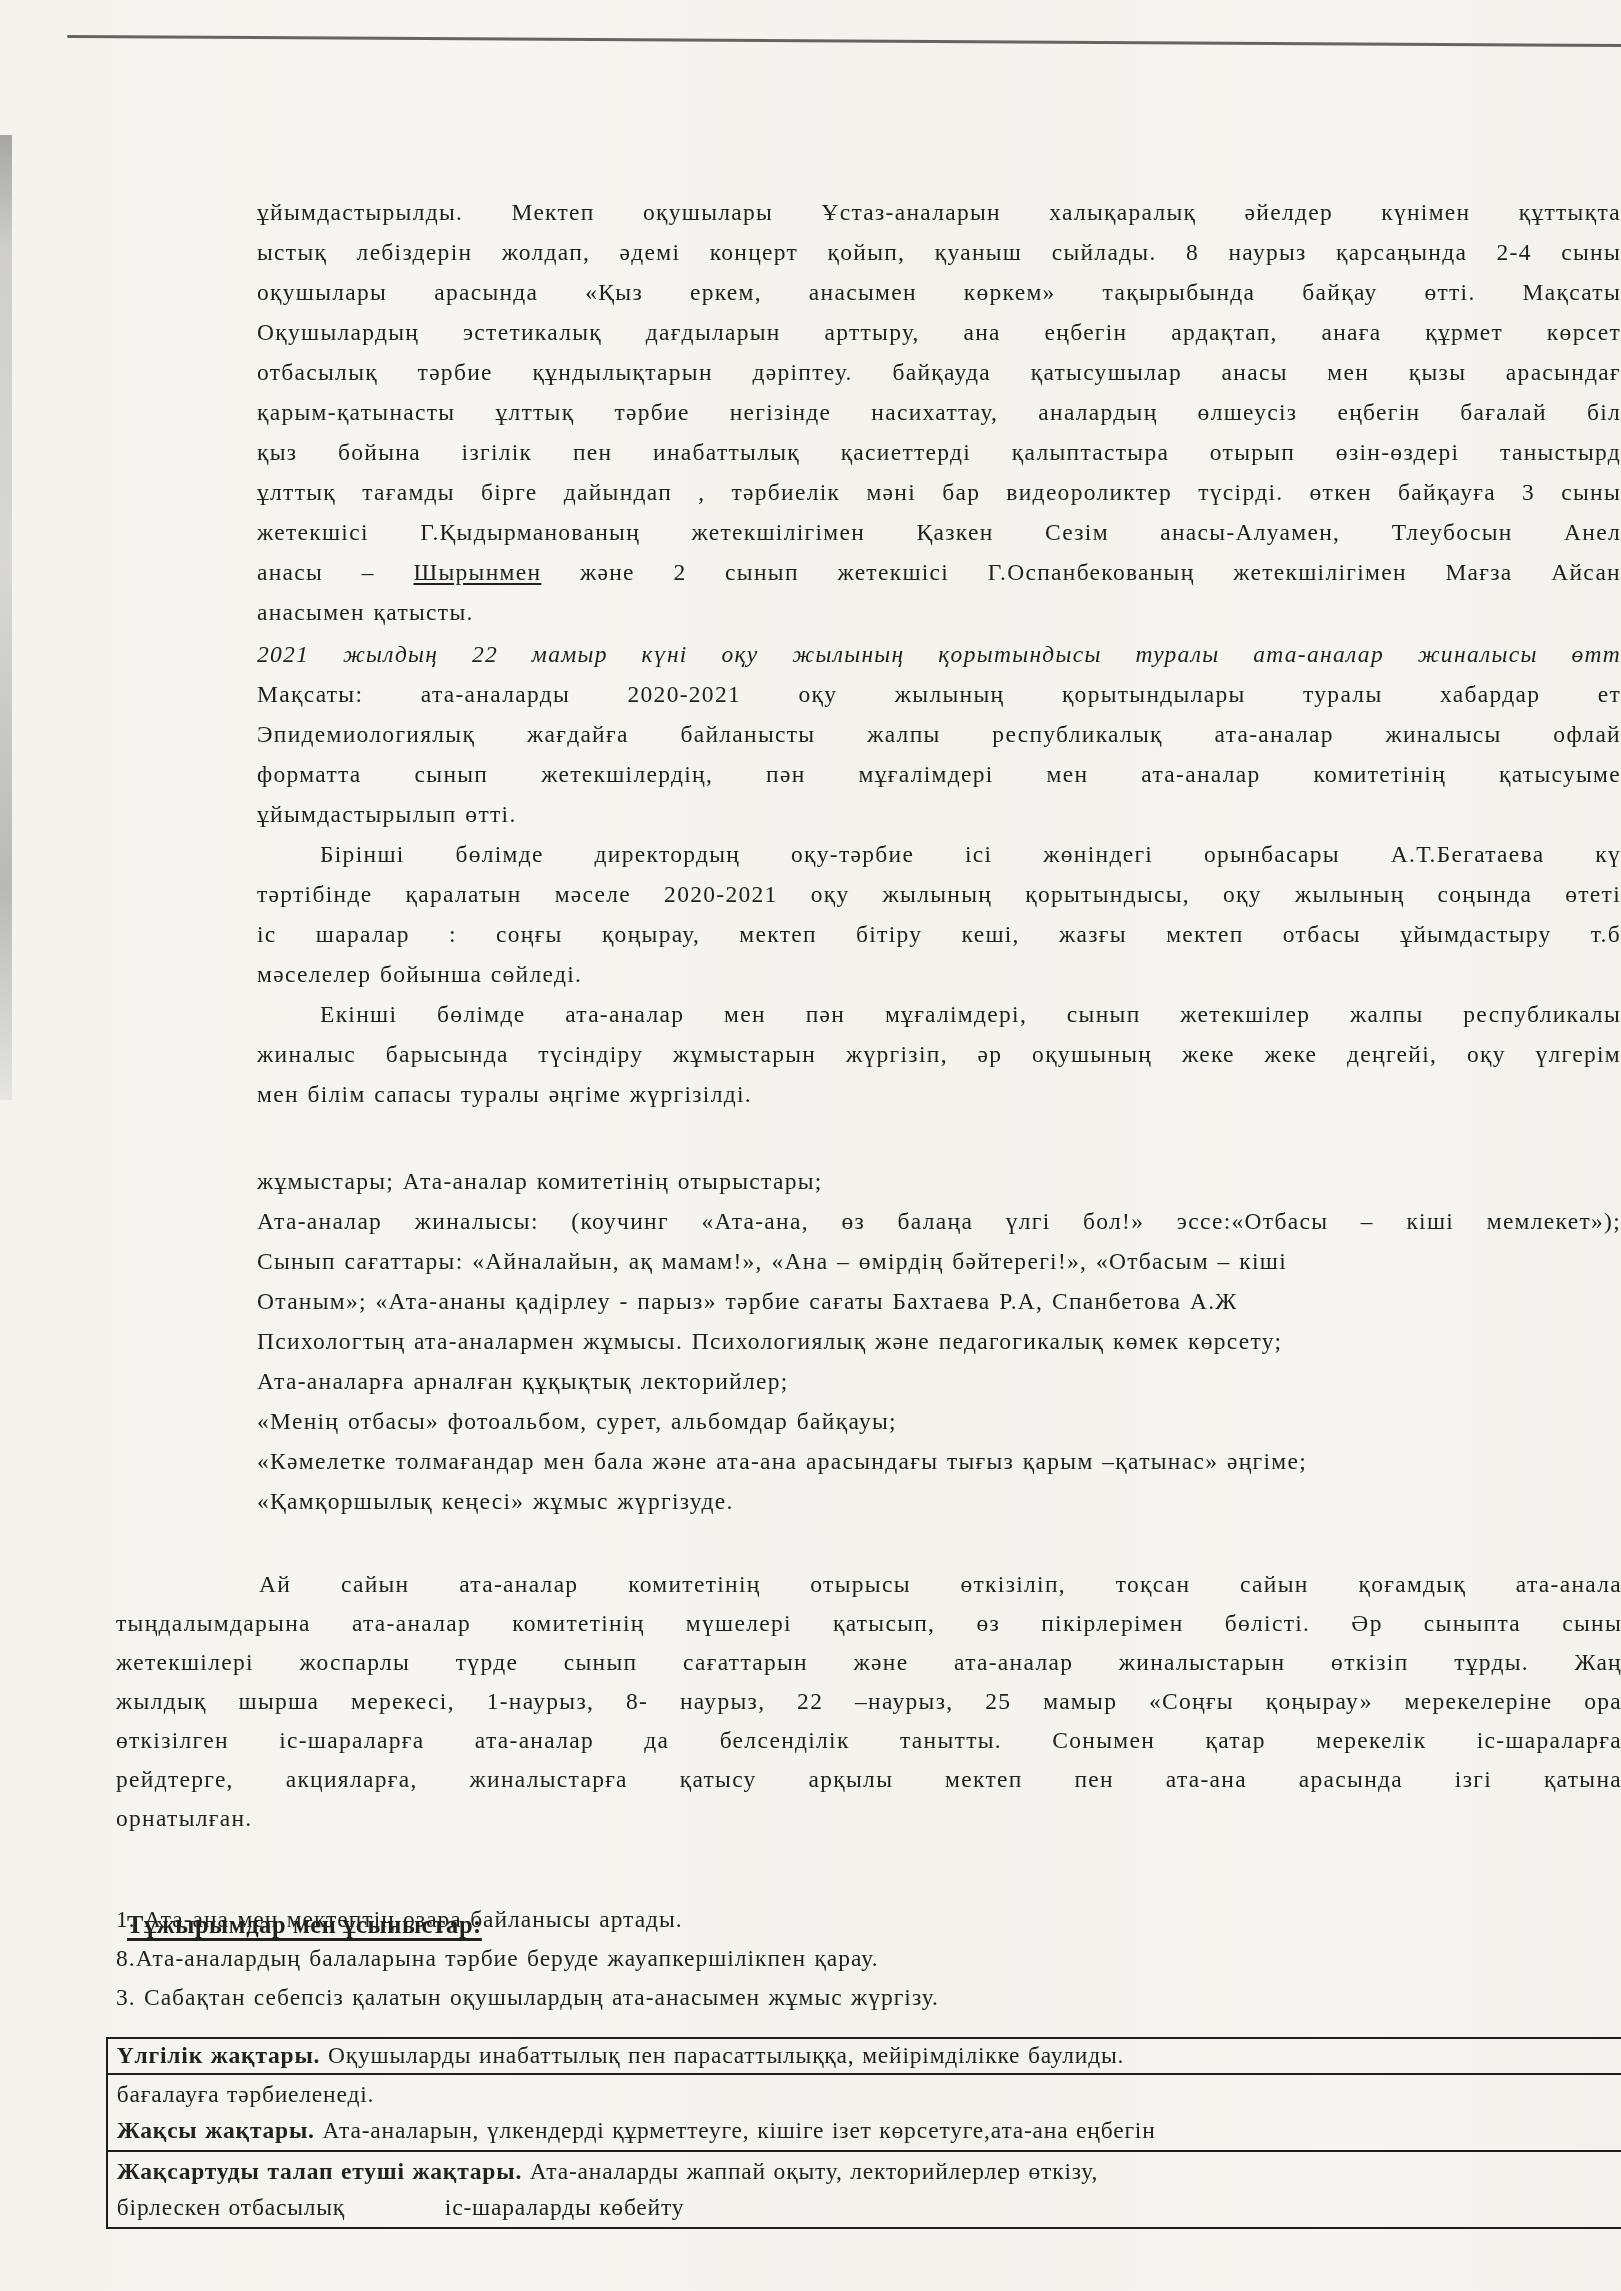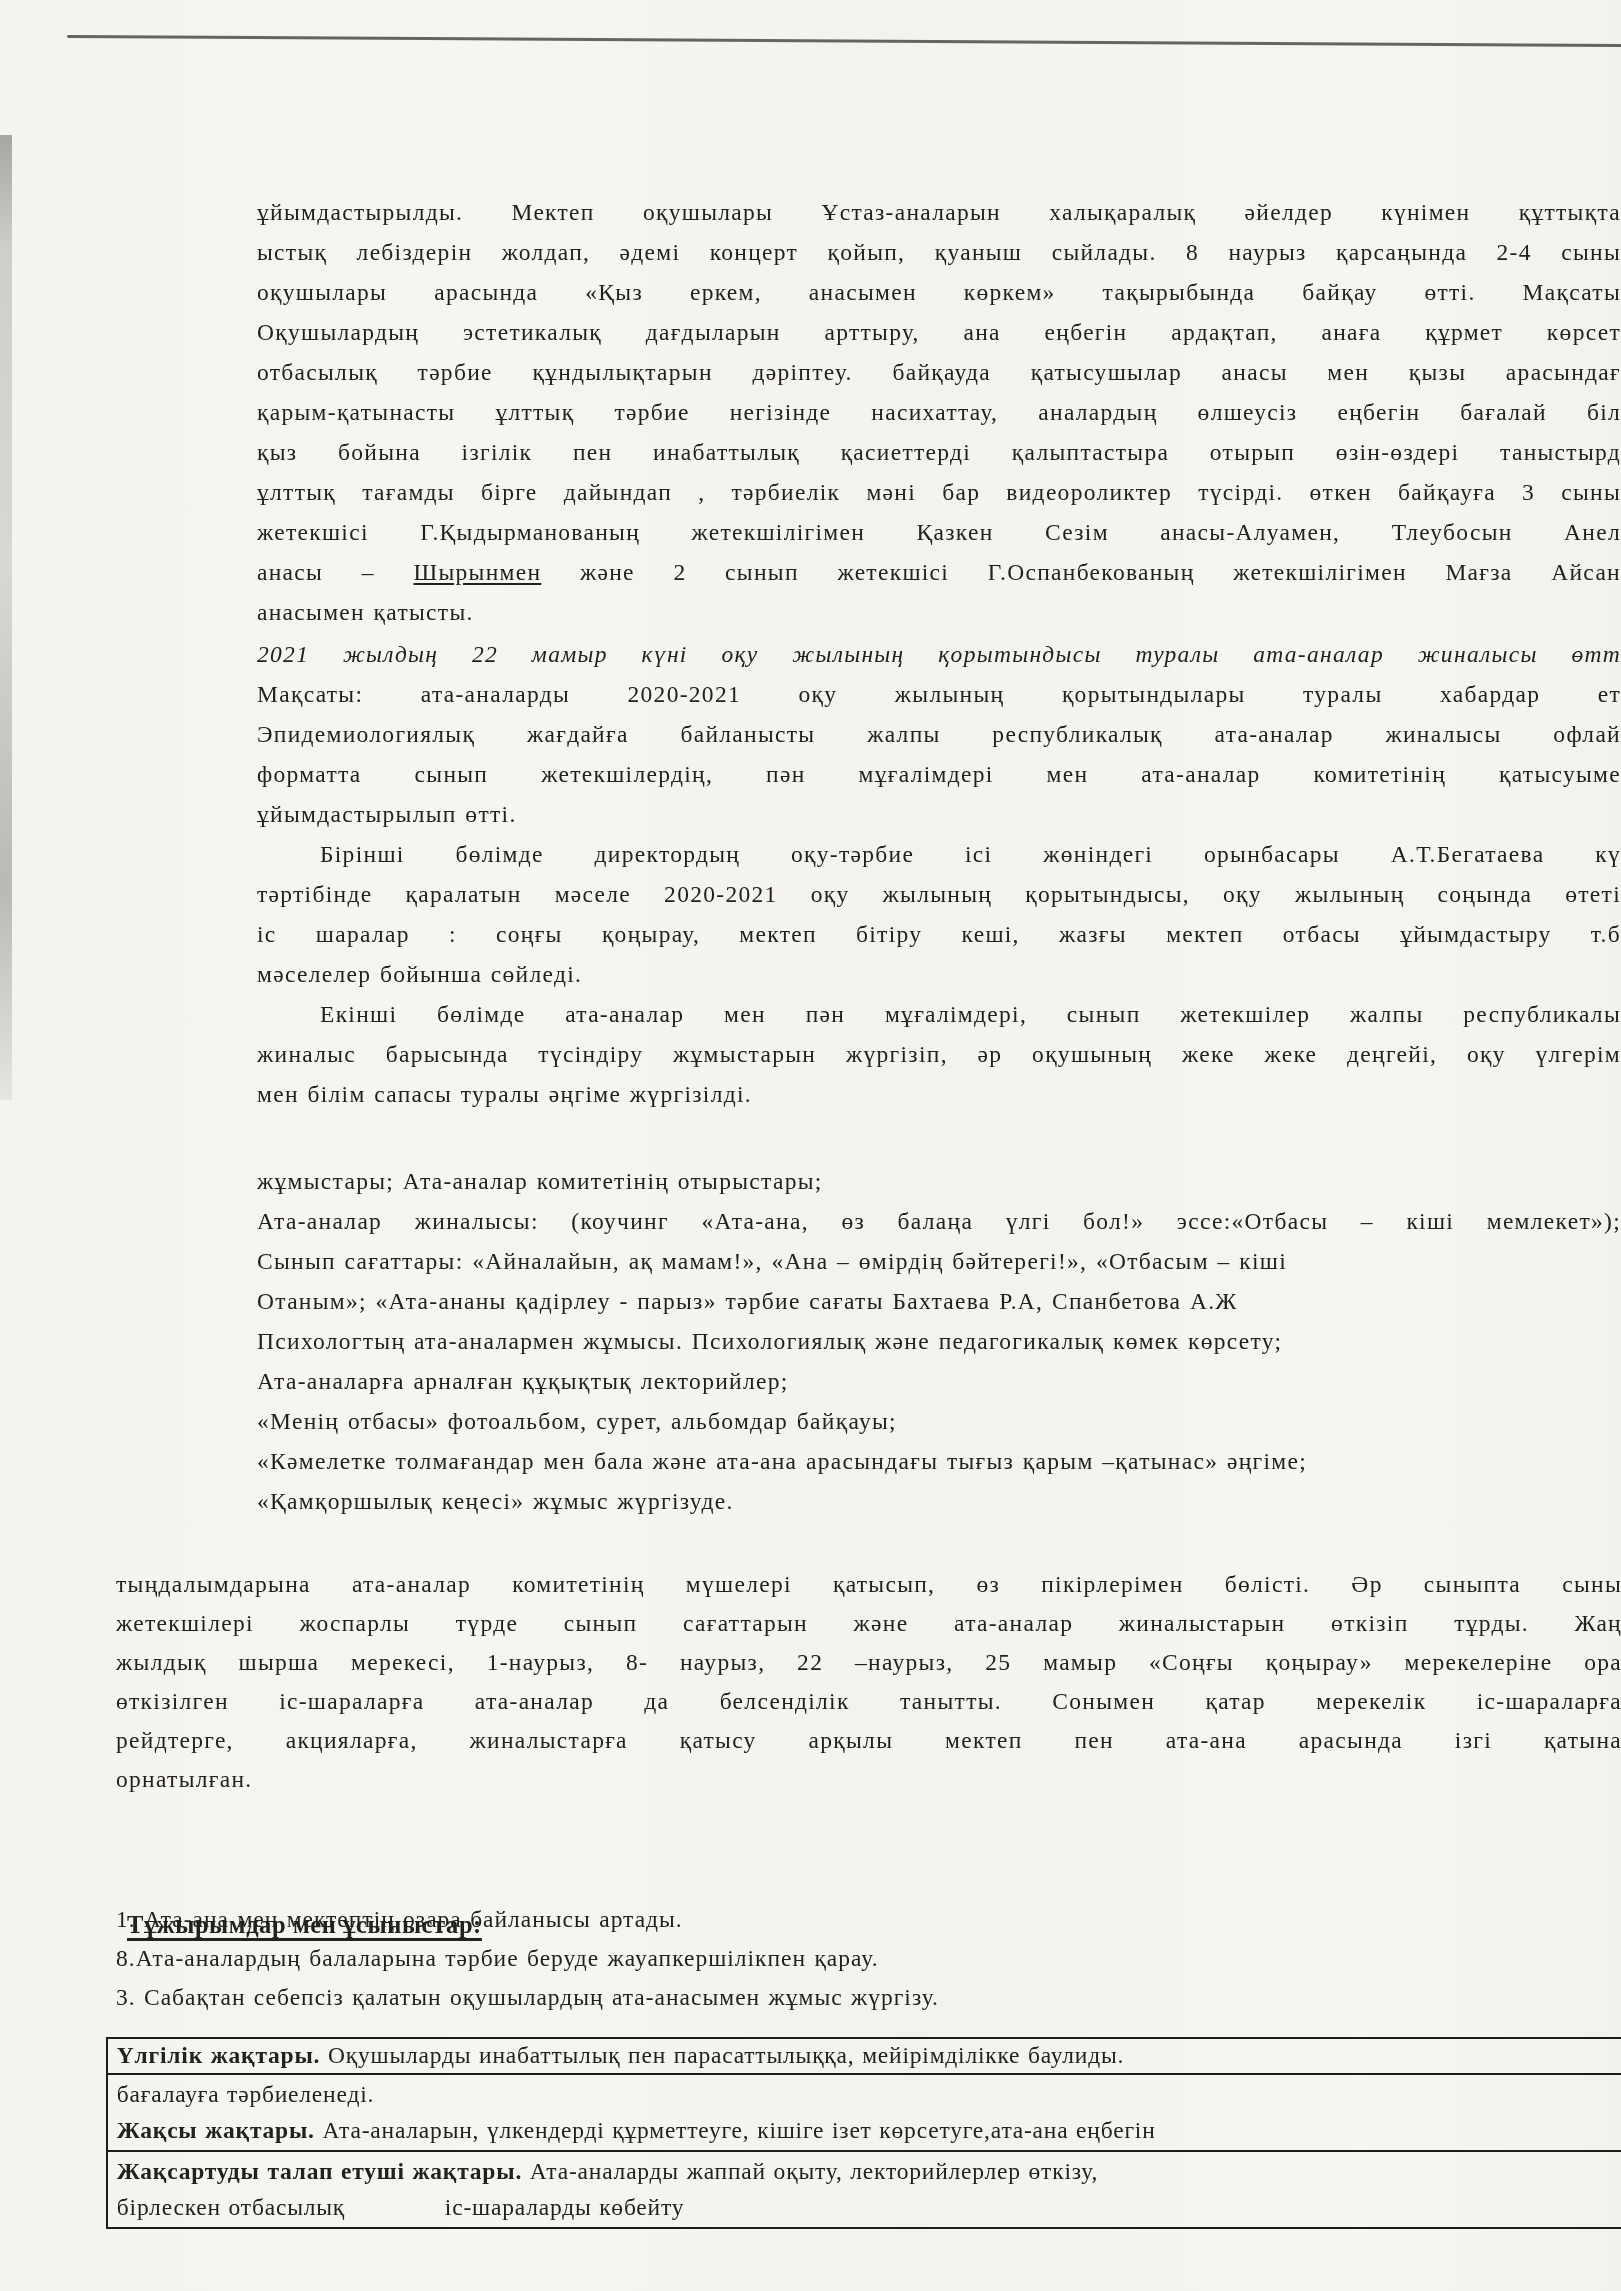--- a/index.html
+++ b/index.html
@@ -138,20 +138,21 @@
       <div class="ln">«Кәмелетке толмағандар мен бала және ата-ана арасындағы тығыз қарым –қатынас» әңгіме;</div>
     </div>
 
     <div class="bullet-item">
       <div class="ln">«Қамқоршылық кеңесі» жұмыс жүргізуде.</div>
     </div>
 
   </div>
 
   <div class="sec sec-closing">
+    <div class="ln j ind2">Ай сайын ата-аналар комитетінің отырысы өткізіліп, тоқсан сайын қоғамдық ата-анала</div>
     <div class="ln j">тыңдалымдарына ата-аналар комитетінің мүшелері қатысып, өз пікірлерімен бөлісті.  Әр сыныпта сыны</div>
     <div class="ln j">жетекшілері жоспарлы түрде сынып сағаттарын және ата-аналар жиналыстарын өткізіп тұрды.  Жаң</div>
     <div class="ln j">жылдық шырша мерекесі, 1-наурыз,  8- наурыз, 22 –наурыз, 25 мамыр «Соңғы қоңырау» мерекелеріне ора</div>
     <div class="ln j">өткізілген іс-шараларға ата-аналар  да белсенділік танытты.  Сонымен қатар мерекелік іс-шараларға</div>
     <div class="ln j">рейдтерге, акцияларға, жиналыстарға   қатысу арқылы мектеп пен ата-ана арасында ізгі қатына</div>
     <div class="ln">орнатылған.</div>
   </div>
 
   <div class="sec sec-heading">
     <div class="heading">Тұжырымдар мен  ұсыныстар:</div>

